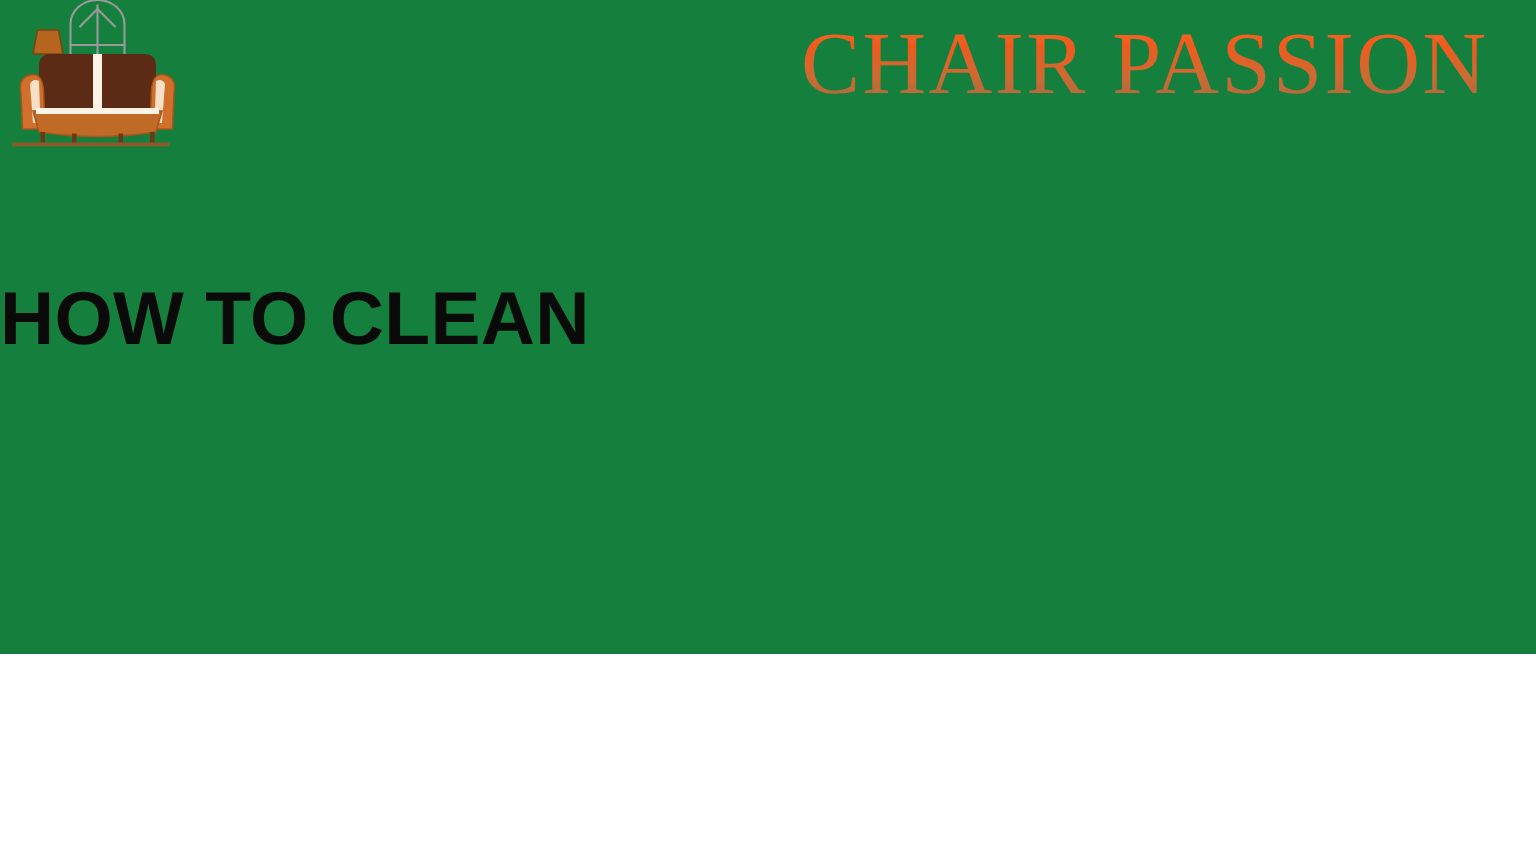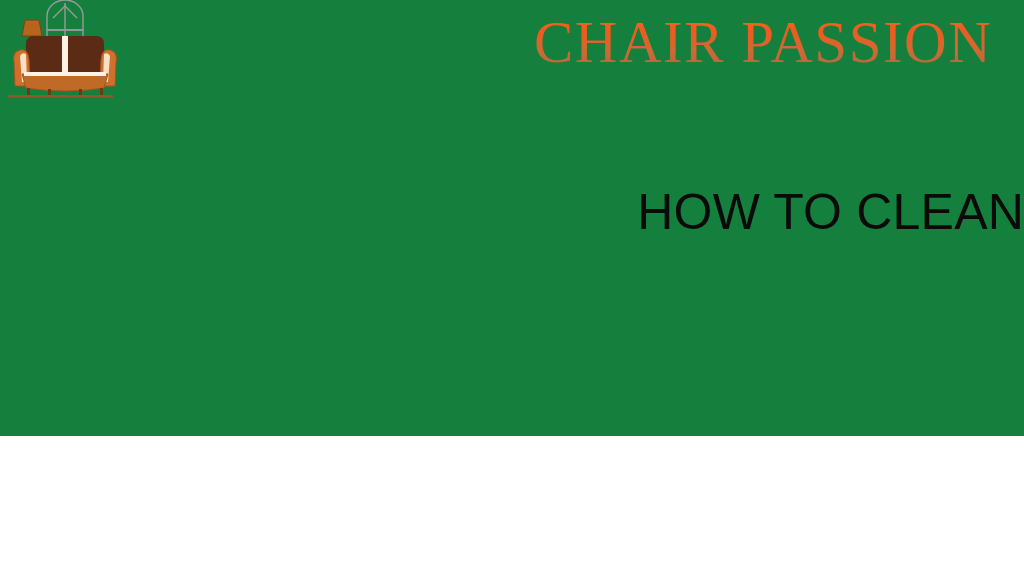--- a/index.html
+++ b/index.html
@@ -51,24 +51,24 @@
     color: transparent;
     -webkit-text-fill-color: transparent;
   }
 
   
   .headline {
     position: absolute;
     left: 0px;
     top: 168px;
     width: 1024px;
-    text-align: right;
+    text-align: left;
     color: #0a0a0a;
     font-family: "Liberation Sans", sans-serif;
-    font-weight: 400;
+    font-weight: 700;
     font-size: 50px;
     line-height: 89px;
     letter-spacing: 0.2px;
   }
   .headline .hl-line {
     display: block;
   }
 </style>
 </head>
 <body>

